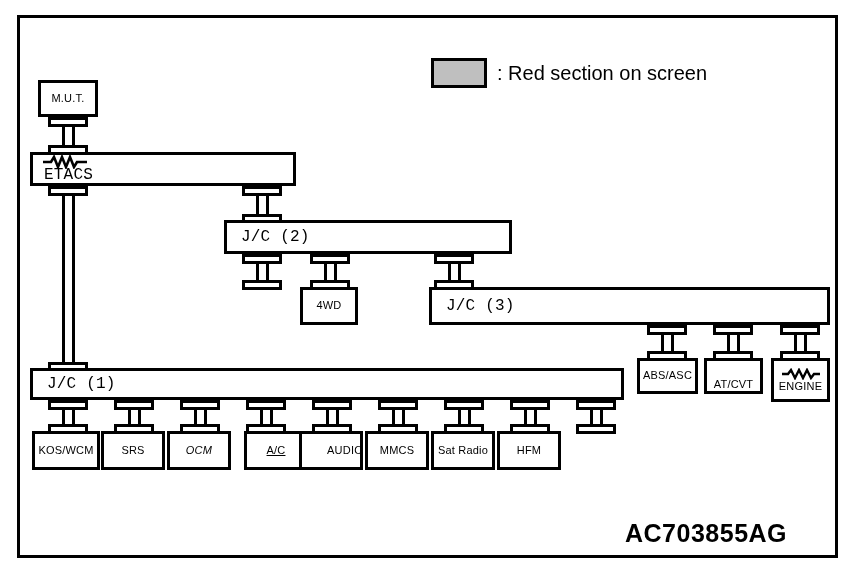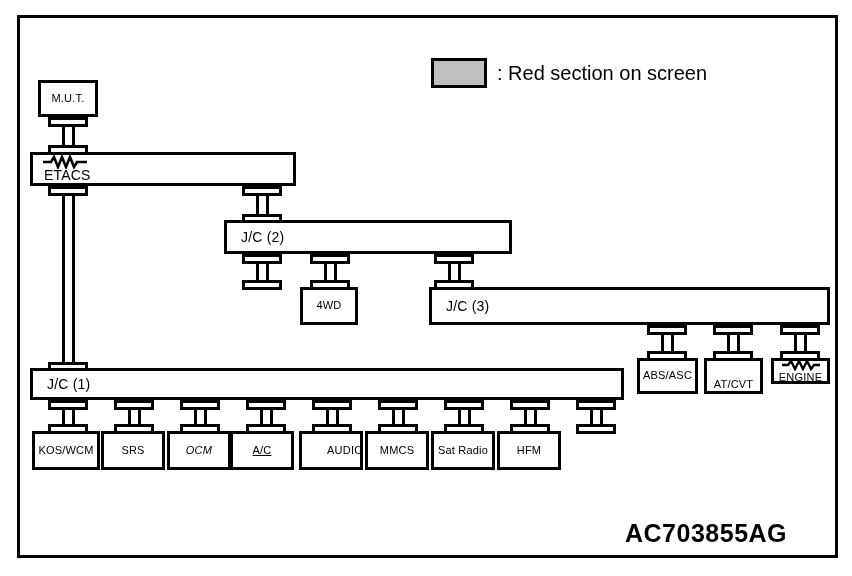--- a/index.html
+++ b/index.html
@@ -15,21 +15,21 @@
   .node{position:absolute;box-sizing:border-box;border:3px solid #000;background:#fff;}
 
   
   .ecu{display:flex;align-items:center;justify-content:center;
        font-size:11px;color:#000;letter-spacing:.2px;text-align:center;line-height:1.05;}
   .ecu.with-sym{flex-direction:column;justify-content:center;gap:0px;padding-top:1px;}
   .ecu .lbl{display:block;}
 
   
   .bus{display:flex;align-items:center;}
-  .bus .lbl{font-size:14px;color:#000;padding-left:14px;letter-spacing:.2px;}
+  .bus .lbl{font-size:16px;color:#000;padding-left:14px;letter-spacing:.2px;font-family:Liberation Mono, monospace;}
 
   
   .plug{position:absolute;box-sizing:border-box;border:3px solid #000;background:#fff;height:10px;}
 
   
   .wire{position:absolute;box-sizing:border-box;background:#000;width:3px;}
 
   
   #legend{position:absolute;display:flex;align-items:center;}
   #legend .swatch{width:56px;height:30px;border:3px solid #000;background:#bfbfbf;box-sizing:border-box;}
@@ -120,21 +120,21 @@
   <div class="wire" style="left:737px;top:335px;height:16px;"></div>
   <div class="plug" style="left:713px;top:351px;width:40px;"></div>
   <div class="node ecu" style="left:704px;top:358px;width:59px;height:36px;align-items:flex-end;">
     <span class="lbl">AT/CVT</span>
   </div>
 
   <div class="plug" style="left:780px;top:325px;width:40px;"></div>
   <div class="wire" style="left:794px;top:335px;height:16px;"></div>
   <div class="wire" style="left:804px;top:335px;height:16px;"></div>
   <div class="plug" style="left:780px;top:351px;width:40px;"></div>
-  <div class="node ecu with-sym" style="left:771px;top:358px;width:59px;height:26px;">
+  <div class="node ecu with-sym" style="left:771px;top:358px;width:59px;height:44px;">
     <span class="sym">
       <svg width="40" height="12" viewBox="0 0 40 12">
         <polyline points="1,6 7,6 10,2 14,10 18,2 22,10 26,2 30,10 33,6 39,6" fill="none" stroke="#000" stroke-width="2.4"></polyline>
       </svg>
     </span>
     <span class="lbl" style="margin-top:1px;">ENGINE</span>
   </div>
 
   <div class="node bus" style="left:30px;top:368px;width:594px;height:32px;">
     <span class="lbl">J/C (1)</span>
@@ -161,21 +161,21 @@
   <div class="wire" style="left:204px;top:410px;height:14px;"></div>
   <div class="plug" style="left:180px;top:424px;width:40px;"></div>
   <div class="node ecu" style="left:167px;top:431px;width:64px;height:39px;font-style:italic;">
     <span class="lbl">OCM</span>
   </div>
 
   <div class="plug" style="left:246px;top:400px;width:40px;"></div>
   <div class="wire" style="left:260px;top:410px;height:14px;"></div>
   <div class="wire" style="left:270px;top:410px;height:14px;"></div>
   <div class="plug" style="left:246px;top:424px;width:40px;"></div>
-  <div class="node ecu" style="left:230px;top:431px;width:64px;height:39px;text-decoration:underline;">
+  <div class="node ecu" style="left:244px;top:431px;width:64px;height:39px;text-decoration:underline;">
     <span class="lbl">A/C</span>
   </div>
 
   <div class="plug" style="left:312px;top:400px;width:40px;"></div>
   <div class="wire" style="left:326px;top:410px;height:14px;"></div>
   <div class="wire" style="left:336px;top:410px;height:14px;"></div>
   <div class="plug" style="left:312px;top:424px;width:40px;"></div>
   <div class="node ecu" style="left:299px;top:431px;width:64px;height:39px;padding-left:28px;">
     <span class="lbl">AUDIO</span>
   </div>

